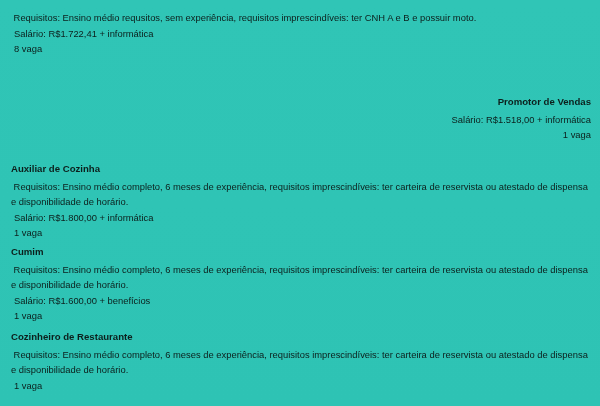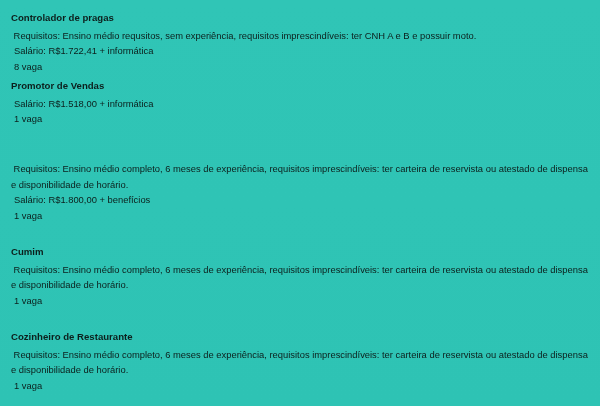--- a/index.html
+++ b/index.html
@@ -35,60 +35,61 @@
     .job .req {
       padding-left: 0;
     }
     .job .line {
       white-space: pre;
     }
     .job .salary, .job .vacancies {
       padding-left: 3px;
     }
     .job1 { top: 10px; }
-    .job2 { top: 78px; }
+    .job2 { top: 94px; text-align: right; }
     .job3 { top: 161px; }
     .job4 { top: 244px; }
     .job5 { top: 329px; }
   </style>
 </head>
 <body>
 
 <div class="page">
 
   <div class="job job1">
-    <div class="title">Controlador de pragas</div>
     <div class="req">
       <div class="line"> Requisitos: Ensino médio requsitos, sem experiência, requisitos imprescindíveis: ter CNH A e B e possuir moto.</div>
     </div>
     <div class="salary">Salário: R$1.722,41 + informática</div>
     <div class="vacancies">8 vaga</div>
   </div>
 
   <div class="job job2">
     <div class="title">Promotor de Vendas</div>
     <div class="salary">Salário: R$1.518,00 + informática</div>
     <div class="vacancies">1 vaga</div>
   </div>
 
   <div class="job job3">
+    <div class="title">Auxiliar de Cozinha</div>
     <div class="req">
       <div class="line"> Requisitos: Ensino médio completo, 6 meses de experiência, requisitos imprescindíveis: ter carteira de reservista ou atestado de dispensa</div>
       <div class="line">e disponibilidade de horário.</div>
     </div>
-    <div class="salary">Salário: R$1.800,00 + benefícios</div>
+    <div class="salary">Salário: R$1.800,00 + informática</div>
     <div class="vacancies">1 vaga</div>
   </div>
 
   <div class="job job4">
     <div class="title">Cumim</div>
     <div class="req">
       <div class="line"> Requisitos: Ensino médio completo, 6 meses de experiência, requisitos imprescindíveis: ter carteira de reservista ou atestado de dispensa</div>
       <div class="line">e disponibilidade de horário.</div>
     </div>
+    <div class="salary">Salário: R$1.600,00 + benefícios</div>
     <div class="vacancies">1 vaga</div>
   </div>
 
   <div class="job job5">
     <div class="title">Cozinheiro de Restaurante</div>
     <div class="req">
       <div class="line"> Requisitos: Ensino médio completo, 6 meses de experiência, requisitos imprescindíveis: ter carteira de reservista ou atestado de dispensa</div>
       <div class="line">e disponibilidade de horário.</div>
     </div>
     <div class="vacancies">1 vaga</div>

